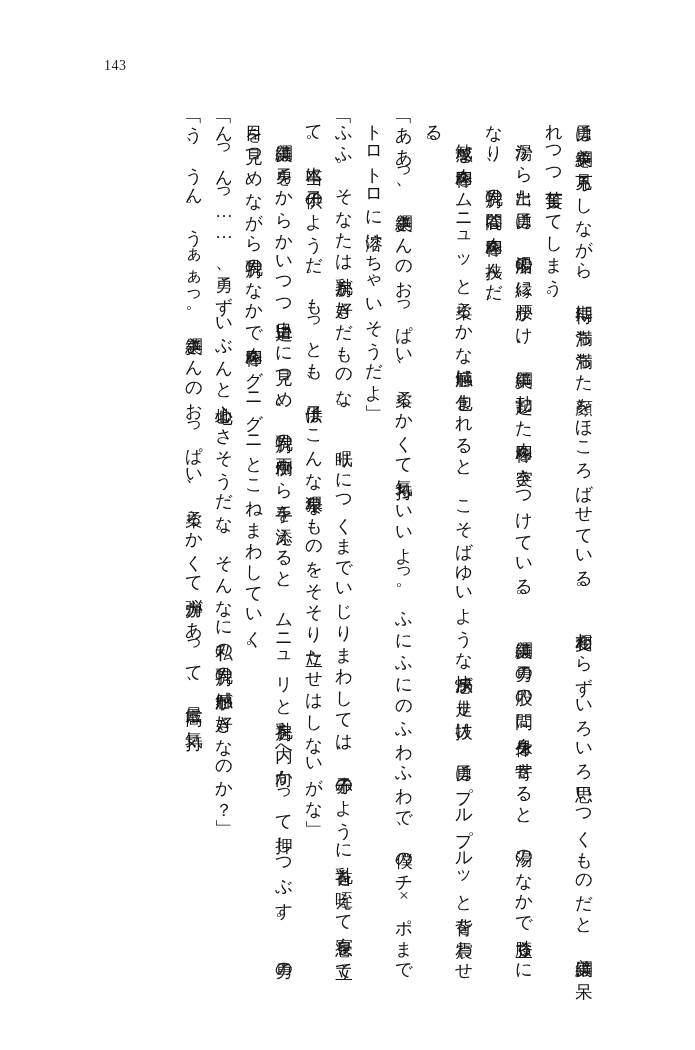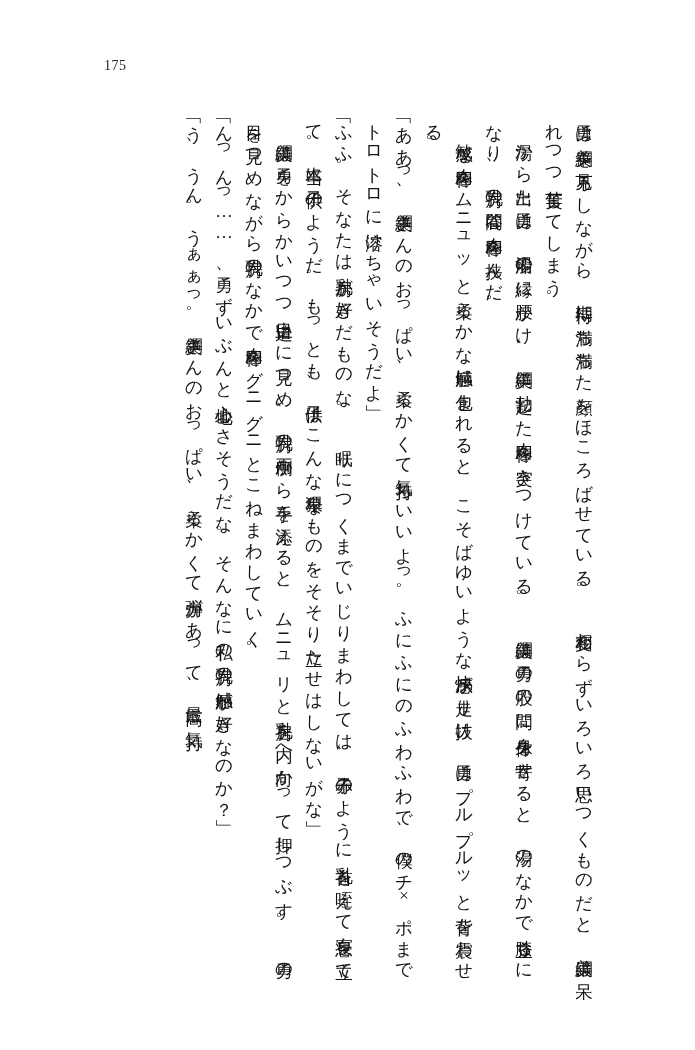--- a/index.html
+++ b/index.html
@@ -52,21 +52,21 @@
   }
   #body-text p.noindent {
     text-indent: 0;
   }
 </style>
 </head>
 <body>
 
 <div id="page">
 
-  <div id="page-number">175</div>
+  <div id="page-number">143</div>
 
   <div id="body-text">
     <p class="noindent">勇は美綱を見下ろしながら、期待に満ち満ちた顔をほころばせている。　相変わらずいろいろ思いつくものだと、美綱は呆れつつ苦笑してしまう。</p>
     <p>湯から出た勇は、湯船の縁に腰かけ、美綱に勃起した肉棒を突きつけている。　美綱は勇の股の間に身体を寄せると、湯のなかで膝立ちになり、乳房の谷間に肉棒を挟んだ。</p>
     <p>敏感な肉棒をムニュッと柔らかな感触に包まれると、こそばゆいような快感が走り抜け、勇はプルプルッと背を震わせる。</p>
     <p class="noindent">「ああっ、美綱さんのおっぱい、柔らかくて気持ちいいよっ。ふにふにのふわふわで、僕のチ×ポまでトロトロに溶けちゃいそうだよ」</p>
     <p class="noindent">「ふふ。そなたは乳房が好きだものな。　眠りにつくまでいじりまわしては、赤子のように乳首を咥えて寝息を立てて。本当に子供のようだ。もっとも、子供はこんな卑猥なものをそそり立たせはしないがな」</p>
     <p>美綱は勇をからかいつつ上目遣いに見つめ、乳房の両側から手を添えると、ムニュリと乳房を内へ向かって押しつぶす。　勇の目を見つめながら乳房のなかで肉棒をグニグニとこねまわしていく。</p>
     <p class="noindent">「んっんっ……　勇、ずいぶんと心地よさそうだな。そんなに私の乳房の感触が好きなのか？」</p>
     <p class="noindent">「う、うん。うぁぁっ。美綱さんのおっぱい、柔らかくて弾力があって、最高に気持</p>

